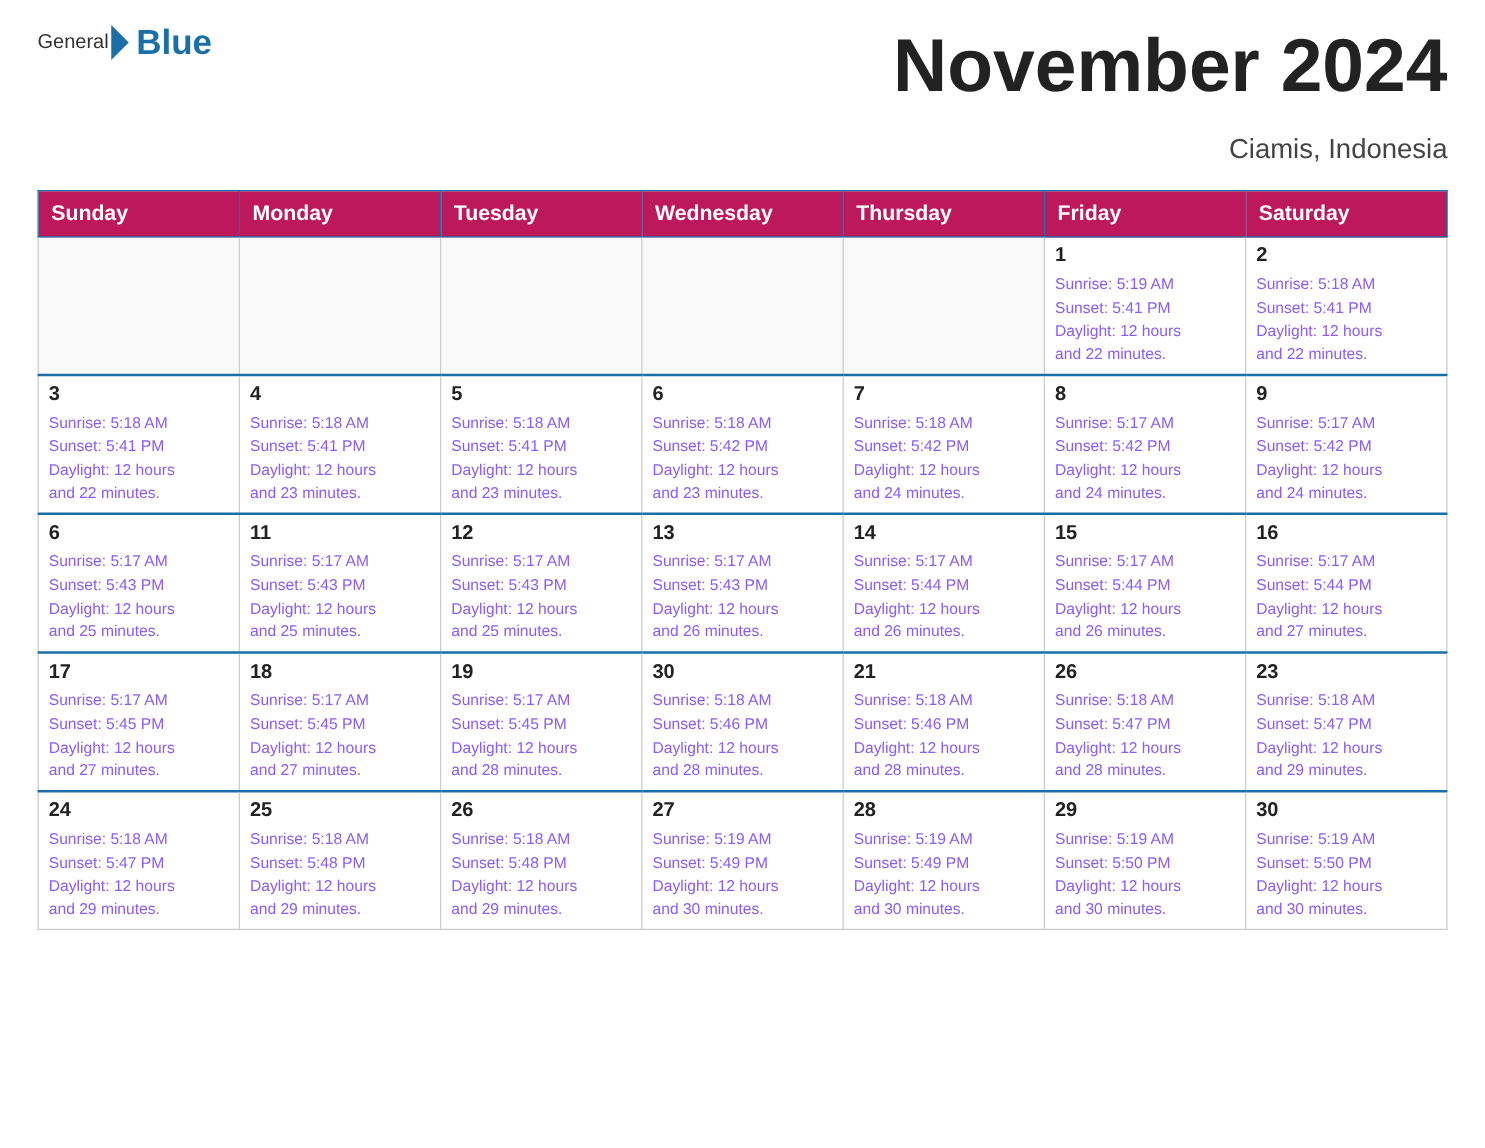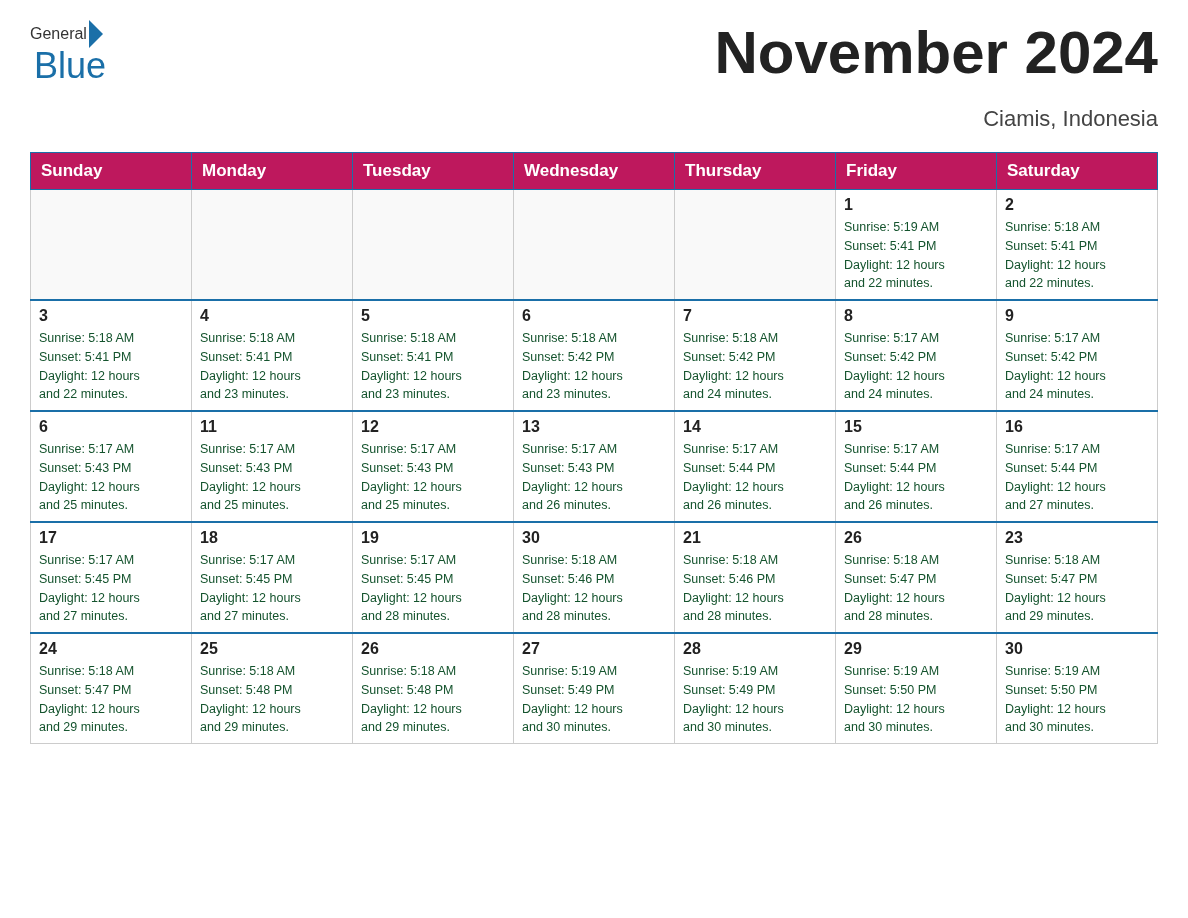--- a/index.html
+++ b/index.html
@@ -32,22 +32,22 @@
       width: 0;
       height: 0;
       border-left: 14px solid #1a6fa8;
       border-top: 14px solid transparent;
       border-bottom: 14px solid transparent;
       display: inline-block;
       margin: 0 2px;
     }
     .logo-blue {
       color: #1a6fa8;
-      font-size: 36px;
-      font-weight: normal;
+      font-size: 28px;
+      font-weight: bold;
     }
     .title-area {
       text-align: right;
     }
     .calendar-title {
       font-size: 60px;
       font-weight: bold;
       color: #222;
       line-height: 1.1;
     }
@@ -81,33 +81,34 @@
     }
     .day-number {
       font-size: 16px;
       font-weight: bold;
       color: #222;
       display: block;
       margin-bottom: 4px;
     }
     .day-info {
       font-size: 12.5px;
-      color: #14532d;
+      color: #8b5cf6;
       line-height: 1.5;
     }
     .empty-cell {
       background: #f9f9f9;
     }
     .week-row td {
       border-top: 2px solid #1a6fa8;
     }
     .logo-wrapper {
       display: flex;
-      flex-direction: column;
+      flex-direction: row;
       line-height: 1;
+      align-items: flex-end;
     }
     .logo-row1 {
       display: flex;
       align-items: center;
     }
     .logo-row2 {
       margin-left: 4px;
     }
   </style>
 </head>

